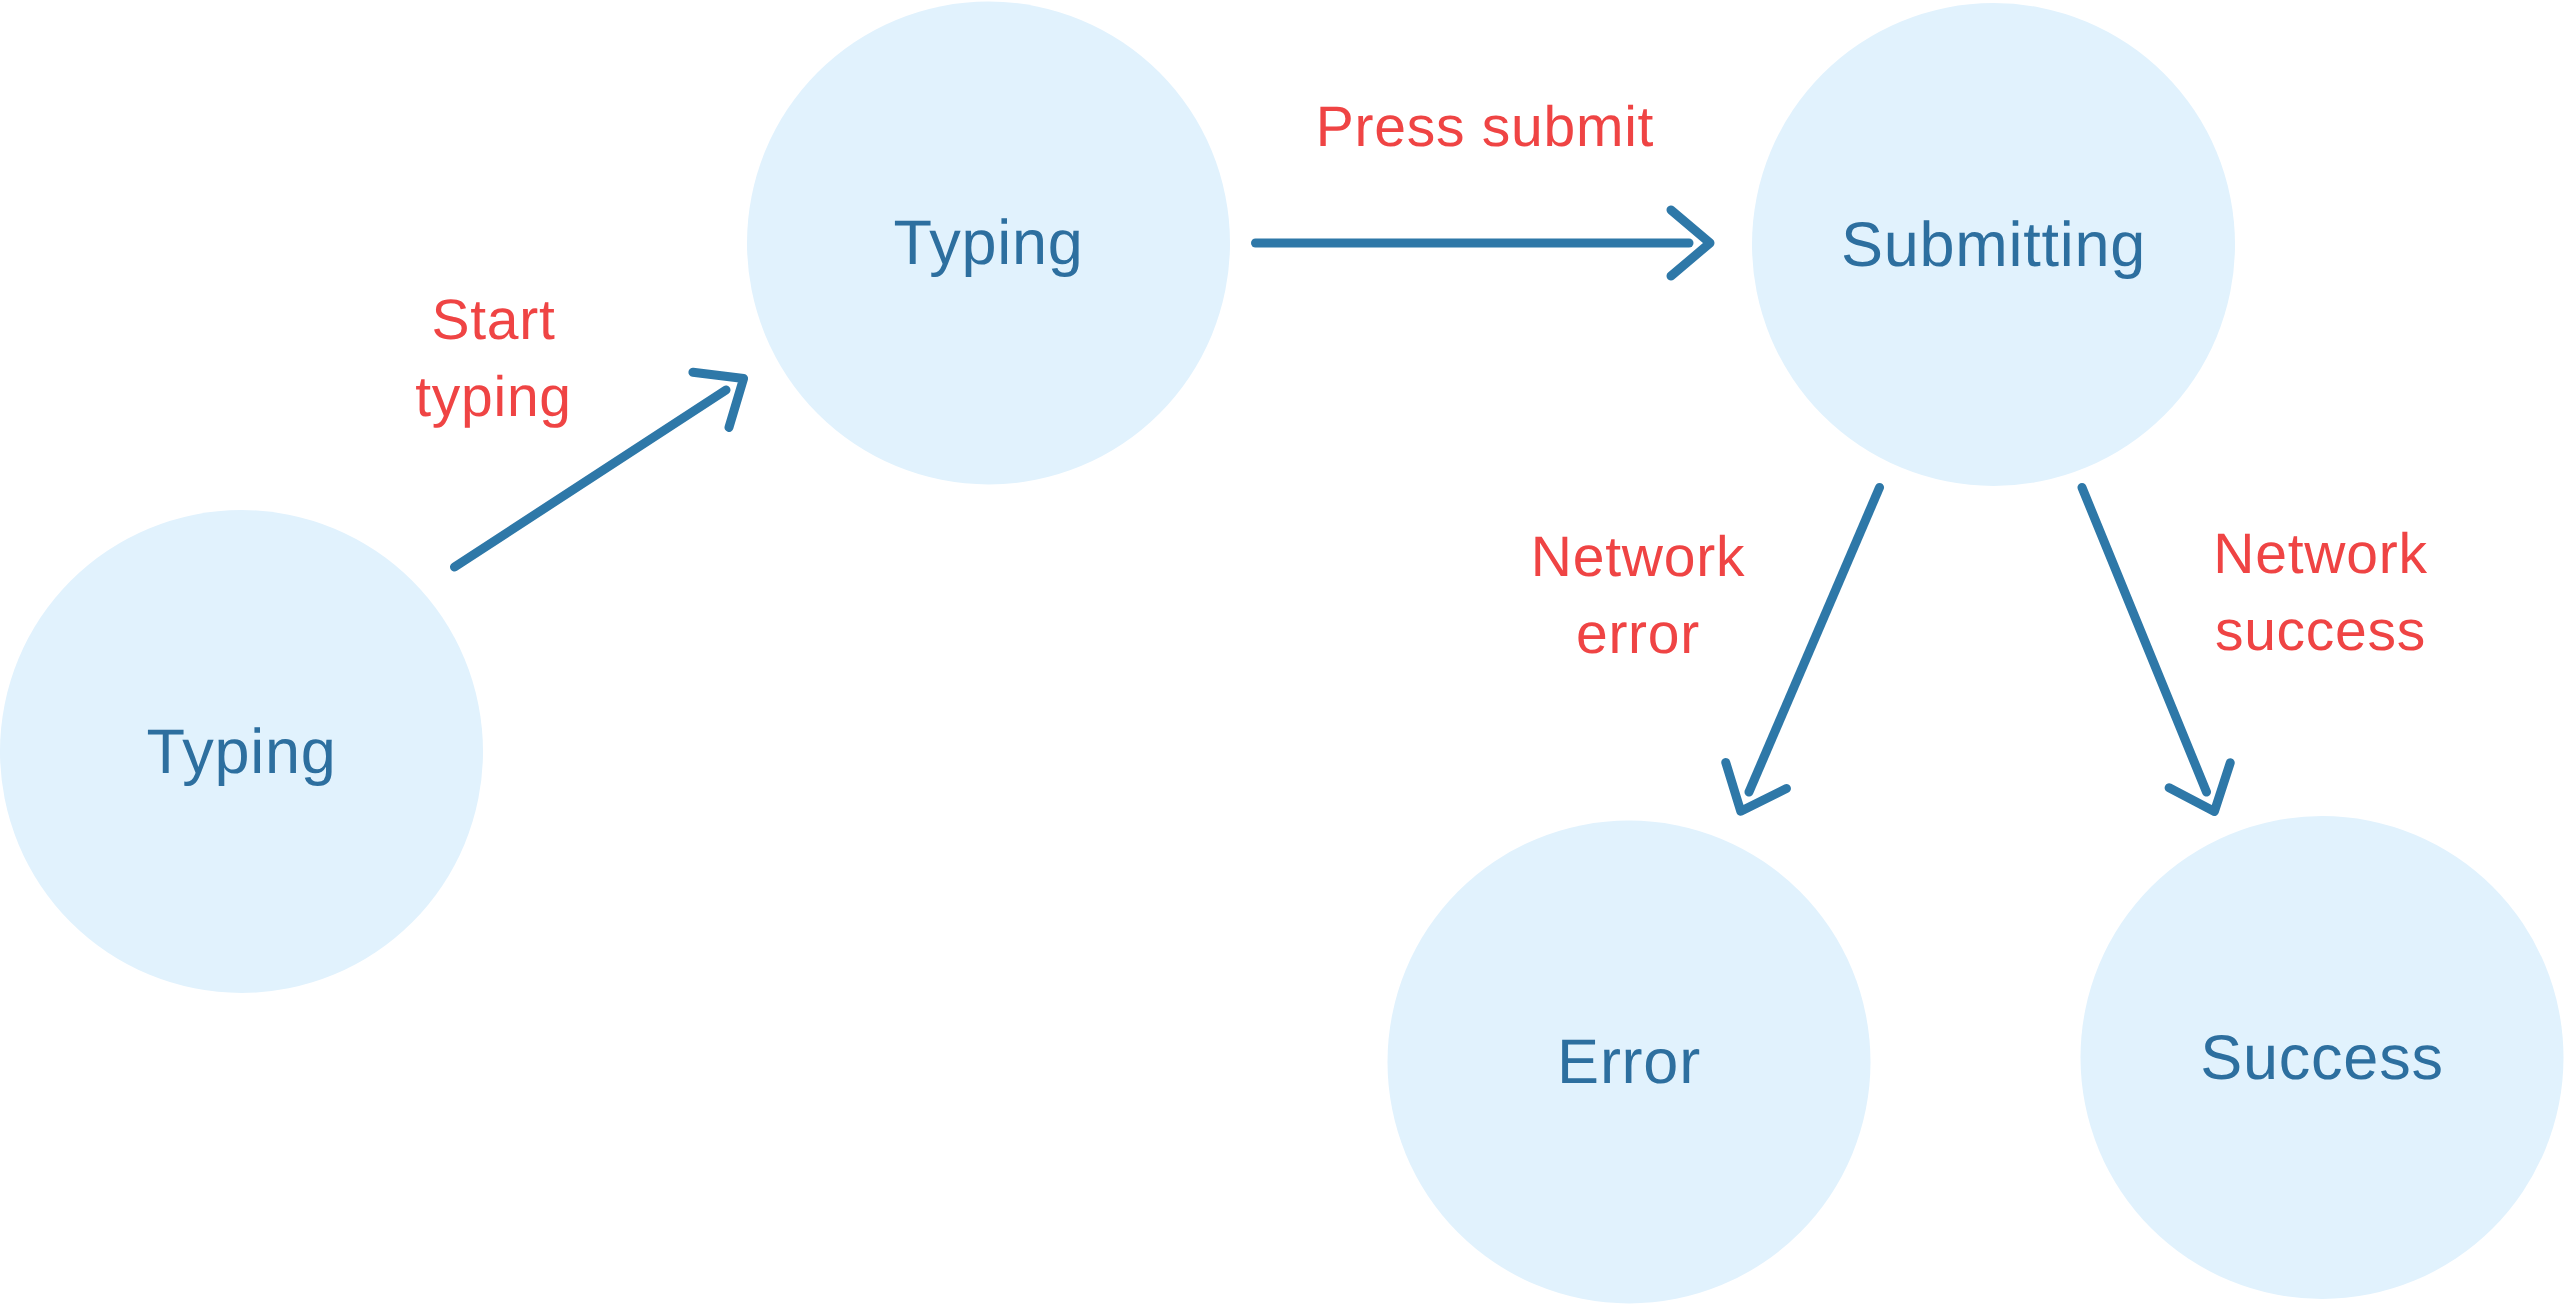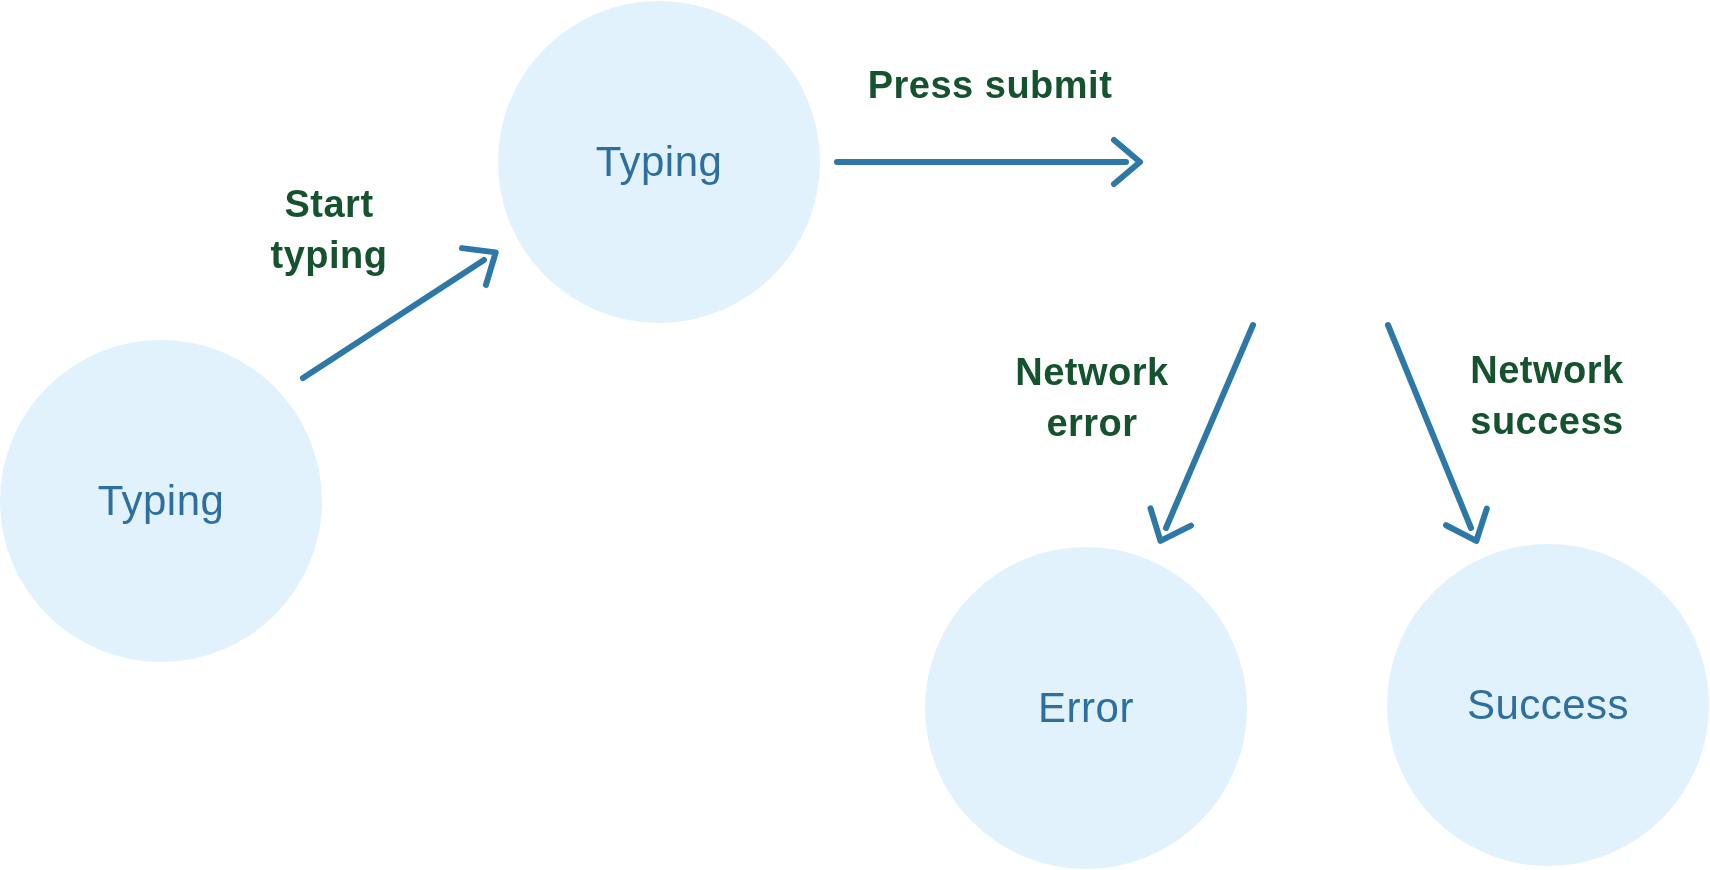--- a/index.html
+++ b/index.html
@@ -40,28 +40,28 @@
   .node-empty      { left: 0px;    top: 340px; }
   .node-typing     { left: 498px;  top: 1px;   }
   .node-submitting { left: 1168px; top: 2px;   }
   .node-error      { left: 925px;  top: 547px; }
   .node-success    { left: 1387px; top: 544px; }
 
   .edge-label {
     position: absolute;
     transform: translateX(-50%);
     text-align: center;
-    color: #14532d;
+    color: #ef4444;
     font-size: 38px;
-    font-weight: 700;
+    font-weight: 400;
     line-height: 51px;
     letter-spacing: 0.5px;
     white-space: nowrap;
   }
-  .label-start-typing    { left: 329px;  top: 179px; text-align: center; }
+  .label-start-typing    { left: 329px;  top: 189px; text-align: center; }
   .label-press-submit    { left: 990px;  top: 60px;  }
   .label-network-error   { left: 1092px; top: 347px; }
   .label-network-success { left: 1547px; top: 345px; }
 </style>
 </head>
 <body>
 
 <div class="canvas">
 
   <svg class="edges-svg" width="1710" height="870" viewBox="0 0 1710 870" xmlns="http://www.w3.org/2000/svg">
@@ -74,20 +74,23 @@
     <line x1="837" y1="162" x2="1126" y2="162" stroke="#2e78a8" stroke-width="6" stroke-linecap="round" marker-end="url(#ah)"></line>
     <line x1="1253" y1="325" x2="1166" y2="528" stroke="#2e78a8" stroke-width="6" stroke-linecap="round" marker-end="url(#ah)"></line>
     <line x1="1388" y1="325" x2="1471" y2="528" stroke="#2e78a8" stroke-width="6" stroke-linecap="round" marker-end="url(#ah)"></line>
   </svg>
 
   <div class="node node-empty">
     <span>Typing</span>
   </div>
   <div class="node node-typing">
     <span>Typing</span>
+  </div>
+  <div class="node node-submitting">
+    <span>Submitting</span>
   </div>
   <div class="node node-error">
     <span>Error</span>
   </div>
   <div class="node node-success">
     <span>Success</span>
   </div>
 
   <div class="edge-label label-start-typing">
     <div>Start</div>

